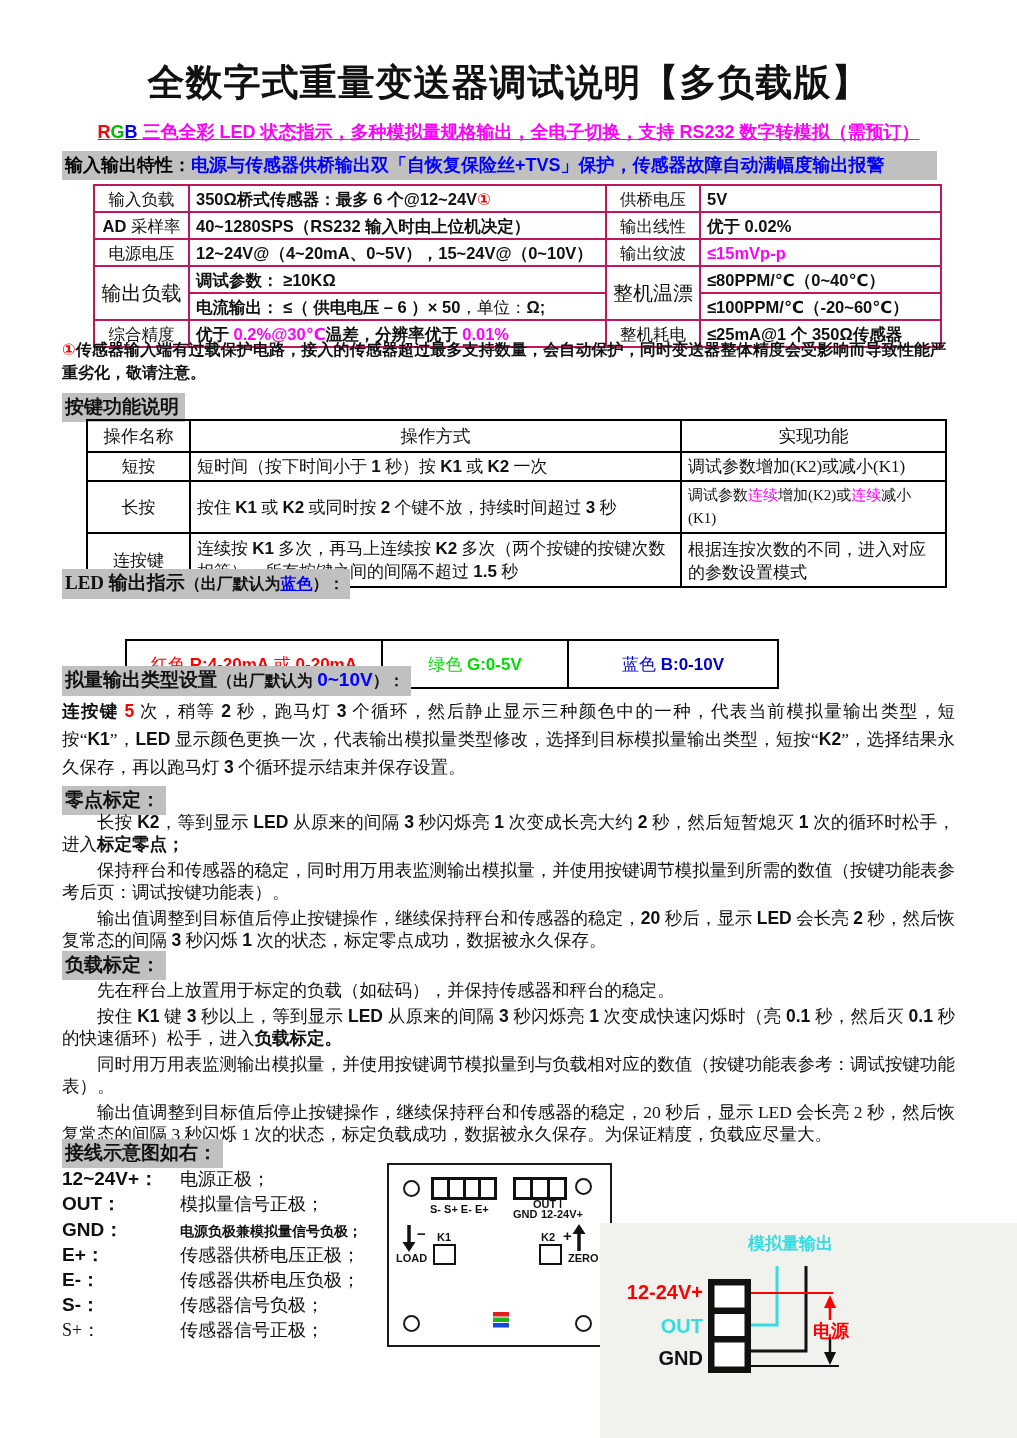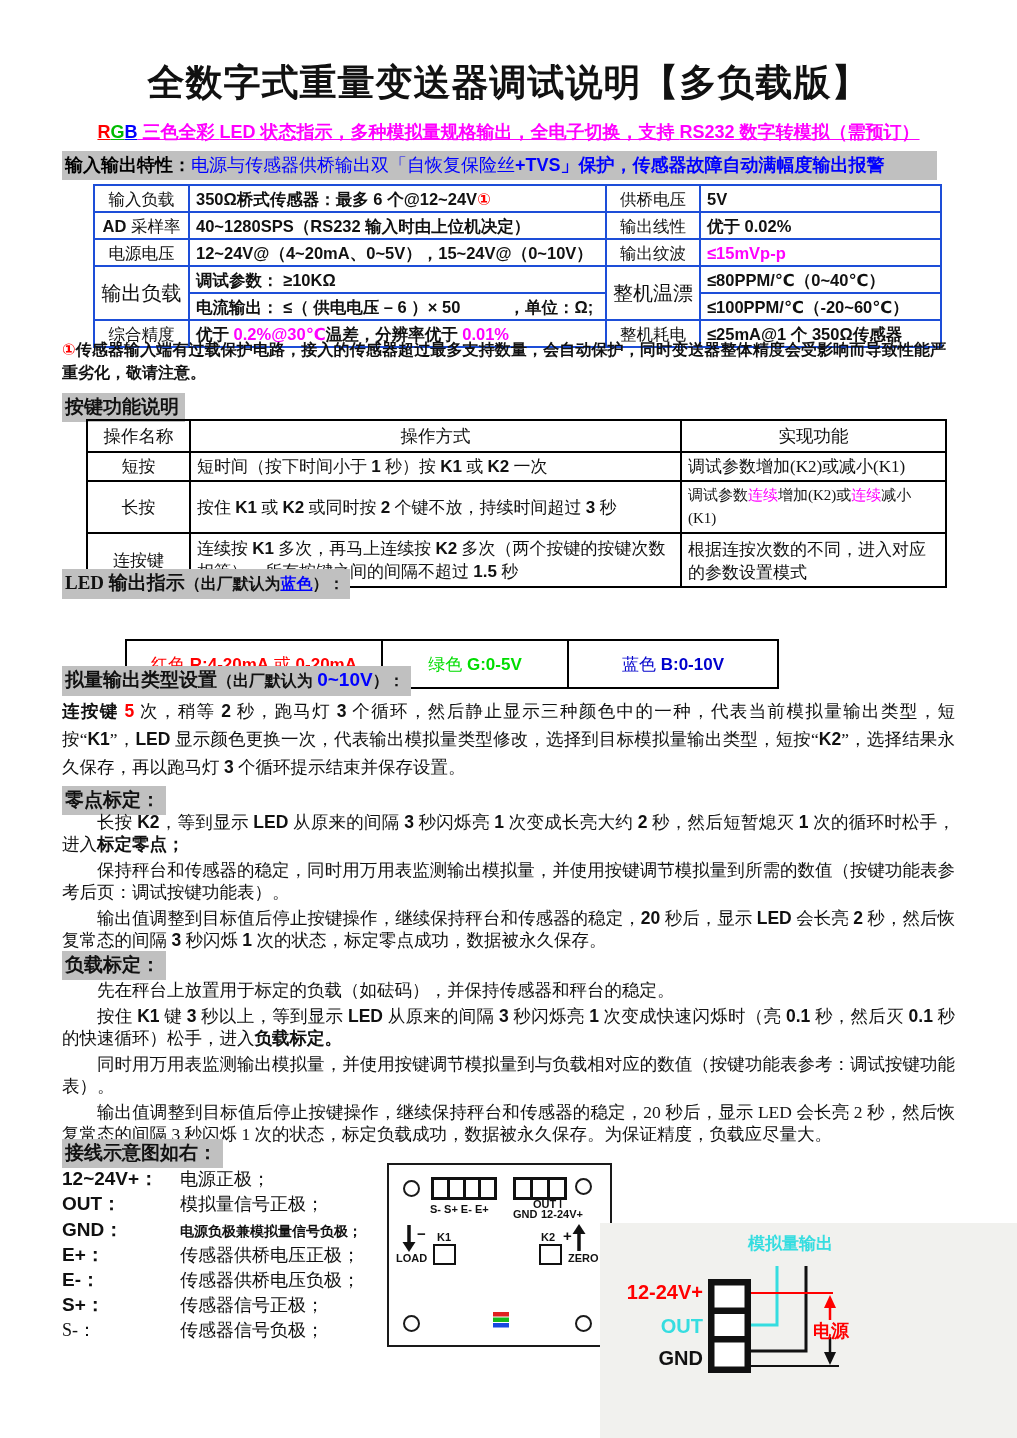--- a/index.html
+++ b/index.html
@@ -8,21 +8,21 @@
   .abs{position:absolute;}
   .title{top:58px;left:0;width:100%;text-align:center;font-size:37px;font-weight:bold;
          font-family:"Liberation Sans","DejaVu Sans",sans-serif;letter-spacing:1px;}
   .subtitle{top:120px;left:0;width:100%;text-align:center;font-size:18px;font-weight:bold;
             font-family:"Liberation Sans","DejaVu Sans",sans-serif;}
   .features{top:151px;left:62px;width:872px;background:#c0c0c0;font-size:18px;line-height:29px;
             white-space:nowrap;padding-left:3px;font-family:"Liberation Sans","DejaVu Sans",sans-serif;}
   .features .lbl{font-weight:bold;color:#000;}
   table{border-collapse:collapse;}
   .spec{top:184px;left:93px;}
-  .spec td{border:2px solid #1d4ed8;height:25px;padding:0 6px;font-size:16.5px;line-height:20px;
+  .spec td{border:2px solid #be185d;height:25px;padding:0 6px;font-size:16.5px;line-height:20px;
            font-family:"Liberation Sans","DejaVu Sans",sans-serif;white-space:nowrap;}
   .spec td.lab{text-align:center;padding:0 2px;}
   .spec td.biglab{font-size:20px;}
   .keys{top:419px;left:86px;}
   .keys td{border:2px solid #000;padding:2px 6px;font-size:17px;line-height:23px;vertical-align:middle;}
   .keys td.hd{text-align:center;font-size:17.5px;height:26px;}
   .keys td.nm{text-align:center;}
   .gray-head{background:#c0c0c0;display:inline-block;font-weight:bold;font-size:19px;
              font-family:"Liberation Sans","DejaVu Sans",sans-serif;padding:2px 6px 3px 3px;line-height:24px;}
   .ledtable{top:639px;left:125px;padding-left:36px;}
@@ -57,21 +57,21 @@
 </head>
 <body>
 
 <div class="page">
 
   <div class="abs title">全数字式重量变送器调试说明【多负载版】</div>
 
   <div class="abs subtitle"><span style="font-weight: bold; color: rgb(255, 0, 0); font-family: &quot;Liberation Sans&quot;, &quot;DejaVu Sans&quot;, sans-serif; text-decoration: underline;">R</span><span style="font-weight: bold; color: rgb(0, 187, 0); font-family: &quot;Liberation Sans&quot;, &quot;DejaVu Sans&quot;, sans-serif; text-decoration: underline;">G</span><span style="font-weight: bold; color: rgb(0, 0, 255); font-family: &quot;Liberation Sans&quot;, &quot;DejaVu Sans&quot;, sans-serif; text-decoration: underline;">B</span><span style="font-weight: bold; color: rgb(255, 0, 255); text-decoration: underline;"> 三色全彩 </span><span style="font-weight: bold; color: rgb(255, 0, 255); font-family: &quot;Liberation Sans&quot;, &quot;DejaVu Sans&quot;, sans-serif; text-decoration: underline;">LED</span><span style="font-weight: bold; color: rgb(255, 0, 255); text-decoration: underline;"> 状态指示，多种模拟量规格输出，全电子切换，支持 </span><span style="font-weight: bold; color: rgb(255, 0, 255); font-family: &quot;Liberation Sans&quot;, &quot;DejaVu Sans&quot;, sans-serif; text-decoration: underline;">RS232</span><span style="font-weight: bold; color: rgb(255, 0, 255); text-decoration: underline;"> 数字转模拟（需预订）</span></div>
 
   <div class="abs features">
-    <span class="lbl">输入输出特性：</span><span><span style="font-weight: normal; color: rgb(0, 0, 255);">电源与传感器供桥输出双「自恢复保险丝</span><span style="font-weight: bold; color: rgb(0, 0, 255); font-family: &quot;Liberation Sans&quot;, &quot;DejaVu Sans&quot;, sans-serif;">+TVS</span><span style="font-weight: bold; color: rgb(0, 0, 255);">」保护，传感器故障自动满幅度输出报警</span></span>
+    <span class="lbl">输入输出特性：</span><span><span style="font-weight: bold; color: rgb(0, 0, 255);">电源与传感器供桥输出双「自恢复保险丝</span><span style="font-weight: bold; color: rgb(0, 0, 255); font-family: &quot;Liberation Sans&quot;, &quot;DejaVu Sans&quot;, sans-serif;">+TVS</span><span style="font-weight: bold; color: rgb(0, 0, 255);">」保护，传感器故障自动满幅度输出报警</span></span>
   </div>
 
   <table class="abs spec">
     <colgroup>
         <col style="width:95px">
         <col style="width:417px">
         <col style="width:94px">
         <col style="width:241px">
       </colgroup>
     <tbody>
@@ -93,21 +93,21 @@
       <td class="lab">输出纹波</td>
       <td><span style="font-weight: bold; color: rgb(255, 0, 255); font-family: &quot;Liberation Sans&quot;, &quot;DejaVu Sans&quot;, sans-serif;">≤15mVp-p</span></td>
     </tr>
     <tr>
       <td class="lab biglab" rowspan="2">输出负载</td>
       <td><span style="font-weight: bold;">调试参数：  </span><span style="font-weight: bold; font-family: &quot;Liberation Sans&quot;, &quot;DejaVu Sans&quot;, sans-serif;">≥10KΩ</span></td>
       <td class="lab biglab" rowspan="2">整机温漂</td>
       <td><span style="font-weight: bold; font-family: &quot;Liberation Sans&quot;, &quot;DejaVu Sans&quot;, sans-serif;">≤80PPM/℃</span><span style="font-weight: bold;">（</span><span style="font-weight: bold; font-family: &quot;Liberation Sans&quot;, &quot;DejaVu Sans&quot;, sans-serif;">0~40</span><span style="font-weight: bold;">℃）</span></td>
     </tr>
     <tr>
-      <td><span style="font-weight: bold;">电流输出：  </span><span style="font-weight: bold; font-family: &quot;Liberation Sans&quot;, &quot;DejaVu Sans&quot;, sans-serif;">≤（ 供电电压 – 6 ）× 50</span><span style="font-weight: bold; margin-left: 48px;">，单位：</span><span style="font-weight: bold; font-family: &quot;Liberation Sans&quot;, &quot;DejaVu Sans&quot;, sans-serif;">Ω;</span></td>
+      <td><span style="font-weight: bold;">电流输出：  </span><span style="font-weight: bold; font-family: &quot;Liberation Sans&quot;, &quot;DejaVu Sans&quot;, sans-serif;">≤（ 供电电压 – 6 ）× 50</span><span style="font-weight: normal;">，单位：</span><span style="font-weight: bold; font-family: &quot;Liberation Sans&quot;, &quot;DejaVu Sans&quot;, sans-serif;">Ω;</span></td>
       <td><span style="font-weight: bold; font-family: &quot;Liberation Sans&quot;, &quot;DejaVu Sans&quot;, sans-serif;">≤100PPM/℃</span><span style="font-weight: bold;">（</span><span style="font-weight: bold; font-family: &quot;Liberation Sans&quot;, &quot;DejaVu Sans&quot;, sans-serif;">-20~60</span><span style="font-weight: bold;">℃）</span></td>
     </tr>
     <tr>
       <td class="lab">综合精度</td>
       <td><span style="font-weight: bold;">优于 </span><span style="font-weight: bold; color: rgb(255, 0, 255); font-family: &quot;Liberation Sans&quot;, &quot;DejaVu Sans&quot;, sans-serif;">0.2%@30℃</span><span style="font-weight: bold;">温差，分辨率优于 </span><span style="font-weight: bold; color: rgb(255, 0, 255); font-family: &quot;Liberation Sans&quot;, &quot;DejaVu Sans&quot;, sans-serif;">0.01%</span></td>
       <td class="lab">整机耗电</td>
       <td><span style="font-weight: bold; font-family: &quot;Liberation Sans&quot;, &quot;DejaVu Sans&quot;, sans-serif;">≤25mA@1</span><span style="font-weight: bold;"> 个 </span><span style="font-weight: bold; font-family: &quot;Liberation Sans&quot;, &quot;DejaVu Sans&quot;, sans-serif;">350Ω</span><span style="font-weight: bold;">传感器</span></td>
     </tr>
   </tbody>
     </table>
@@ -195,22 +195,22 @@
   <div class="abs" style="top:1139px;left:62px;">
     <span class="gray-head">接线示意图如右：</span>
   </div>
 
   <div class="abs wire-list">
     <div class="wrow"><span class="t-name">12~24V+：</span><span class="t-desc">电源正极；</span></div>
     <div class="wrow"><span class="t-name">OUT：</span><span class="t-desc">模拟量信号正极；</span></div>
     <div class="wrow"><span class="t-name">GND：</span><span class="t-desc">电源负极兼模拟量信号负极；</span></div>
     <div class="wrow"><span class="t-name">E+：</span><span class="t-desc">传感器供桥电压正极；</span></div>
     <div class="wrow"><span class="t-name">E-：</span><span class="t-desc">传感器供桥电压负极；</span></div>
+    <div class="wrow"><span class="t-name">S-：</span><span class="t-desc">传感器信号负极；</span></div>
     <div class="wrow"><span class="t-name">S+：</span><span class="t-desc">传感器信号正极；</span></div>
-    <div class="wrow"><span class="t-name">S-：</span><span class="t-desc">传感器信号负极；</span></div>
   </div>
 
   <div class="abs pcb">
     <div class="hole" style="left:14px;top:15px;"></div>
     <div class="hole" style="left:186px;top:13px;"></div>
     <div class="hole" style="left:14px;top:150px;"></div>
     <div class="hole" style="left:186px;top:150px;"></div>
     <div class="tblock" style="left:42px;top:12px;width:66px;height:23px;">
         <div></div>
         <div></div>

